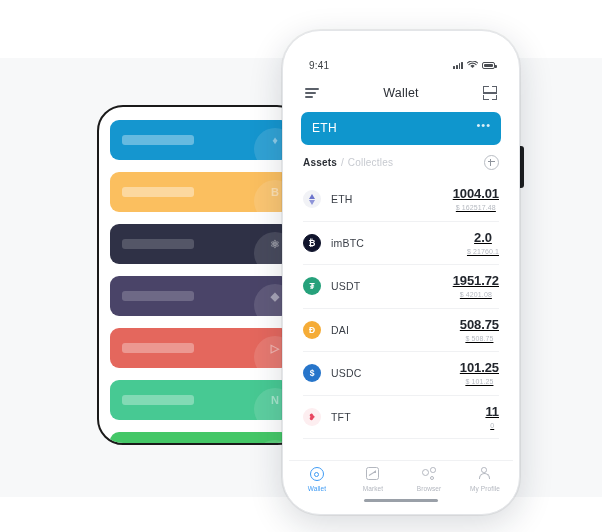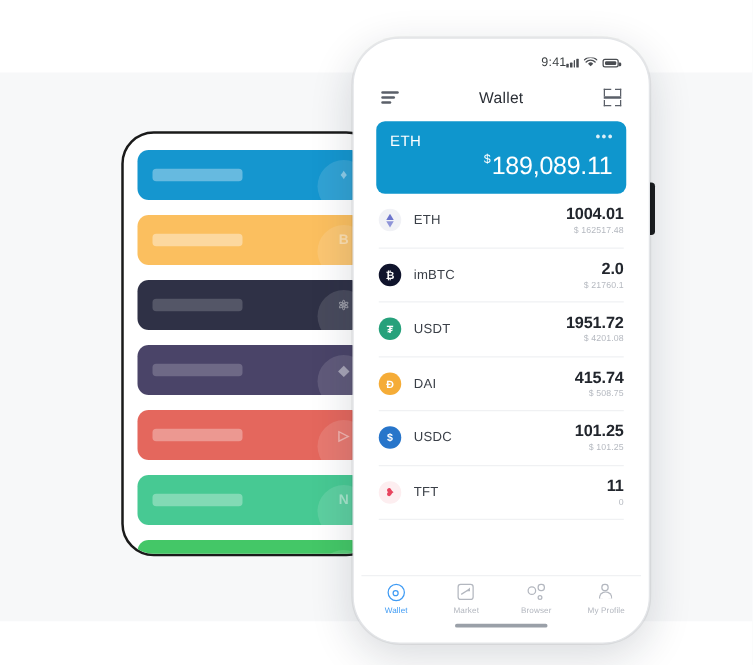--- a/index.html
+++ b/index.html
@@ -51,22 +51,22 @@
     background:#1b1c1e;border-radius:0 3px 3px 0;
   }
   .screen{
     position:absolute;left:6px;top:6px;right:6px;bottom:6px;
     border-radius:32px;background:#ffffff;overflow:hidden;
     display:flex;flex-direction:column;
   }
 
   
   .statusbar{
-    height:26px;display:flex;align-items:center;justify-content:flex-end;
-    padding:0 18px 0 20px;box-sizing:border-box;flex:0 0 auto;
+    height:26px;display:flex;align-items:center;justify-content:space-between;
+    padding:0 18px 0 20px;box-sizing:border-box;flex:0 0 auto;margin-top:15px;
   }
   .clock{font-size:10px;color:#3c4043;letter-spacing:.2px;}
   .status-icons{display:flex;align-items:center;gap:4px;}
   .sig{display:flex;align-items:flex-end;gap:1px;height:8px;}
   .sig i{display:block;width:1.7px;background:#4a4d52;border-radius:.5px;}
   .sig i:nth-child(1){height:3px;}
   .sig i:nth-child(2){height:4.5px;}
   .sig i:nth-child(3){height:6px;}
   .sig i:nth-child(4){height:7.5px;}
   .batt{
@@ -153,21 +153,21 @@
     border-right:3.2px solid transparent;border-top:5px solid #8e94d8;
     position:absolute;bottom:3.5px;
   }
   .coin.imbtc{background:#10142c;border:1.5px solid #10142c;box-sizing:border-box;}
   .coin.usdt{background:#26a17b;}
   .coin.dai{background:#f5ac37;}
   .coin.usdc{background:#2775ca;}
   .coin.tft{background:#fdeef0;color:#e8455f;font-size:10px;}
   .coin span{font-size:8.5px;line-height:1;}
   .asset-name{margin-left:10px;font-size:10.5px;color:#3a3f47;letter-spacing:.2px;}
-  .asset-vals{margin-left:auto;text-align:right;}
+  .asset-vals{margin-left:auto;text-align:center;text-decoration:underline;}
   .asset-amount{font-size:13px;color:#22262d;font-weight:bold;letter-spacing:-.1px;line-height:1.15;}
   .asset-fiat{font-size:7px;color:#b5b9c0;margin-top:2px;letter-spacing:.1px;}
 
   
   .bottom-nav{
     flex:0 0 auto;height:48px;border-top:1px solid #f0f1f3;
     display:flex;align-items:flex-start;padding-top:6px;box-sizing:border-box;
   }
   .nav-item{
     flex:1;display:flex;flex-direction:column;align-items:center;gap:3px;cursor:pointer;
@@ -284,26 +284,29 @@
             <i class="bl"></i>
             <i class="br"></i>
             <b></b>
         </div>
       </div>
 
       <div class="card-wrap">
         <div class="balance-card">
           <div class="bc-dots">•••</div>
           <div class="bc-symbol">ETH</div>
-          <div class="bc-amount">
-            <span class="cur">$</span><span>189,089.11</span>
-          </div>
         </div>
       </div>
 
+      <div class="tabs-row">
+        <div class="tab-assets">Assets</div>
+        <div class="tab-sep">/</div>
+        <div class="tab-collect">Collectles</div>
+        <div class="plus-btn"></div>
+      </div>
 
       <div class="assets" id="asset-list">
           <div class="asset-row">
             <div class="coin eth"></div>
             <div class="asset-name">ETH</div>
             <div class="asset-vals">
               <div class="asset-amount">1004.01</div>
               <div class="asset-fiat">$ 162517.48</div>
             </div>
           </div>
@@ -326,21 +329,21 @@
               <div class="asset-amount">1951.72</div>
               <div class="asset-fiat">$ 4201.08</div>
             </div>
           </div>
           <div class="asset-row">
             <div class="coin dai">
               <span>Đ</span>
             </div>
             <div class="asset-name">DAI</div>
             <div class="asset-vals">
-              <div class="asset-amount">415.74</div>
+              <div class="asset-amount">508.75</div>
               <div class="asset-fiat">$ 508.75</div>
             </div>
           </div>
           <div class="asset-row">
             <div class="coin usdc">
               <span>$</span>
             </div>
             <div class="asset-name">USDC</div>
             <div class="asset-vals">
               <div class="asset-amount">101.25</div>

